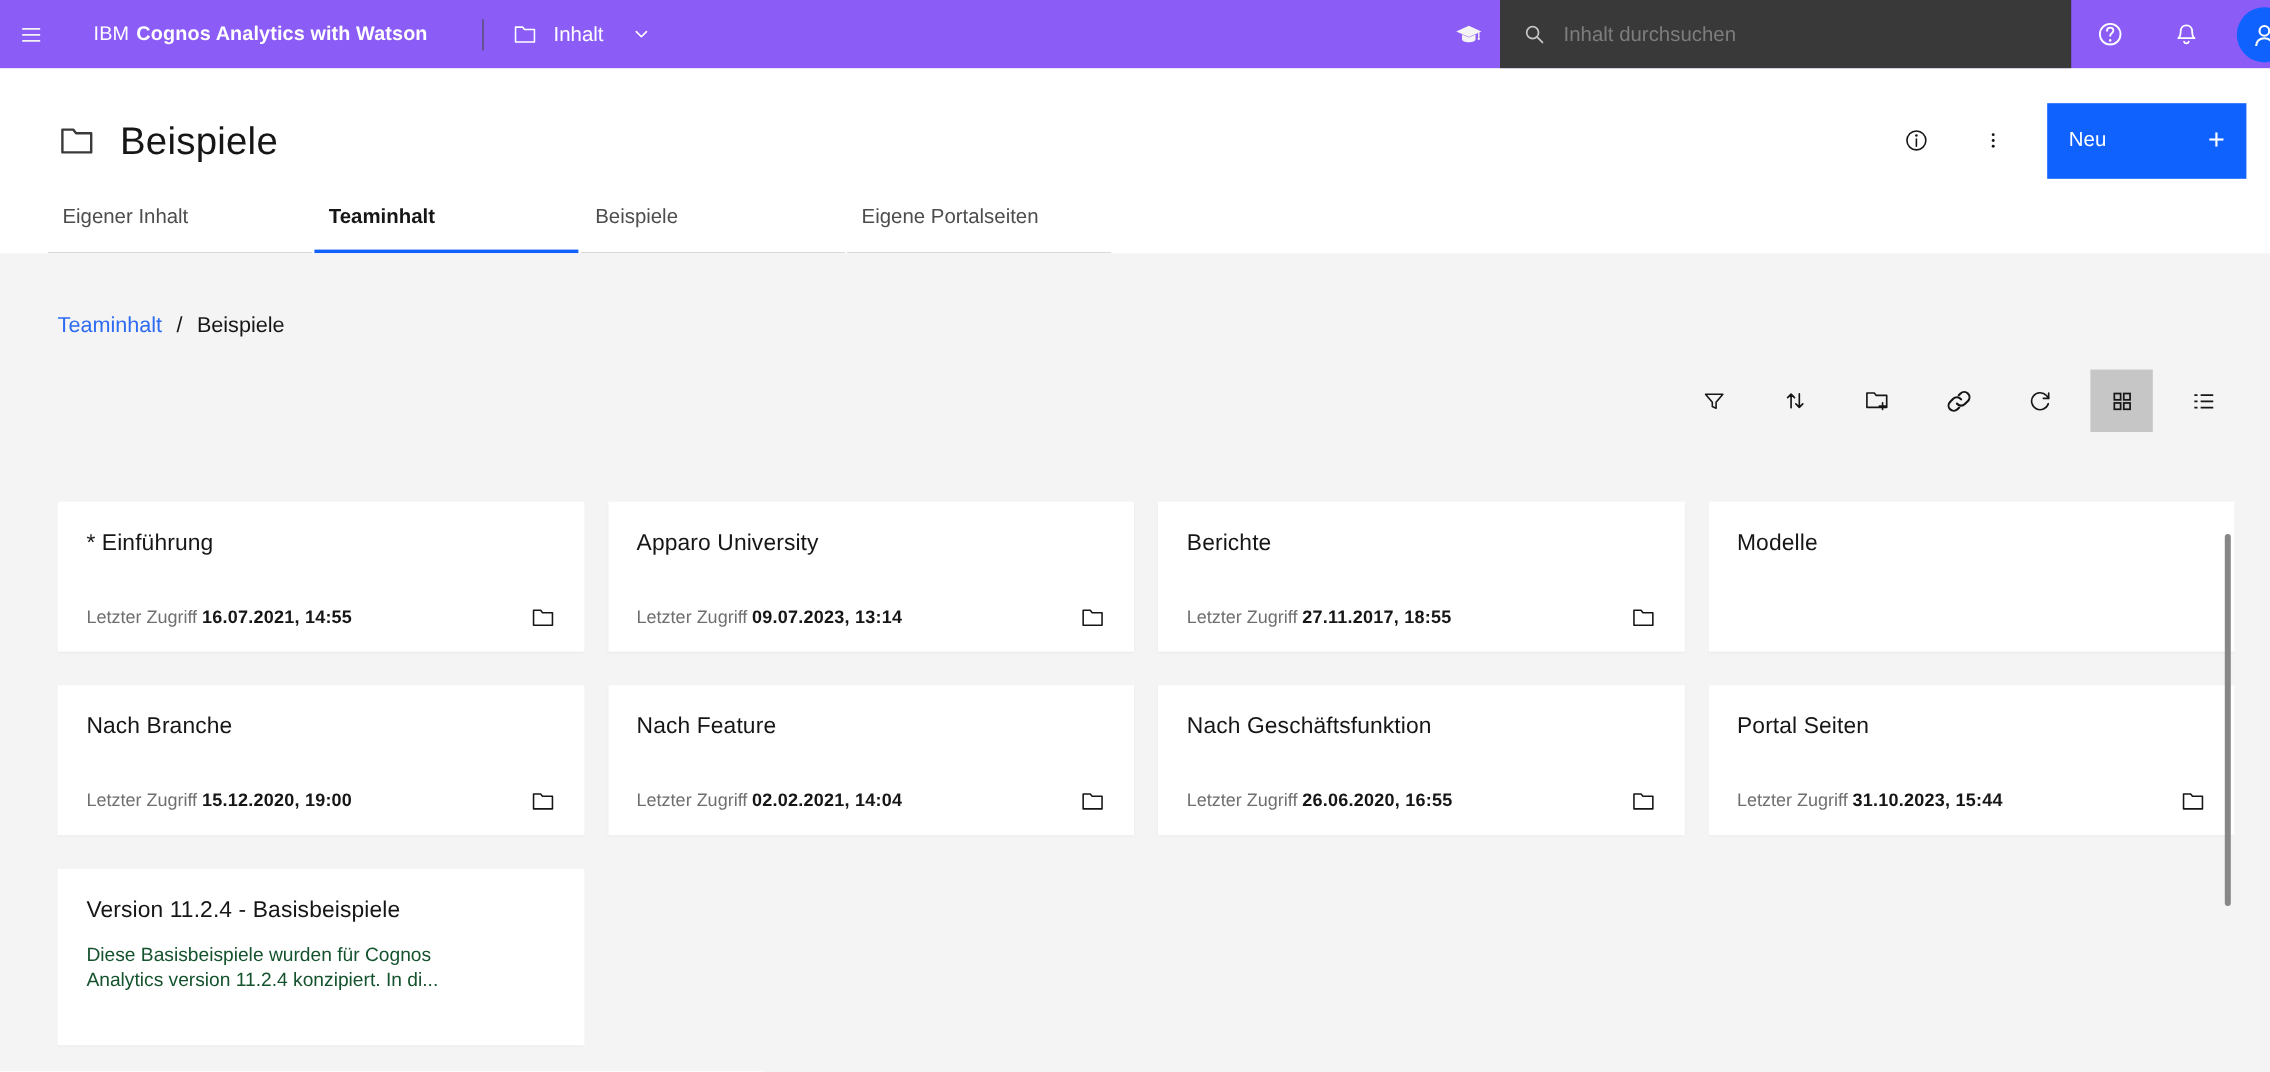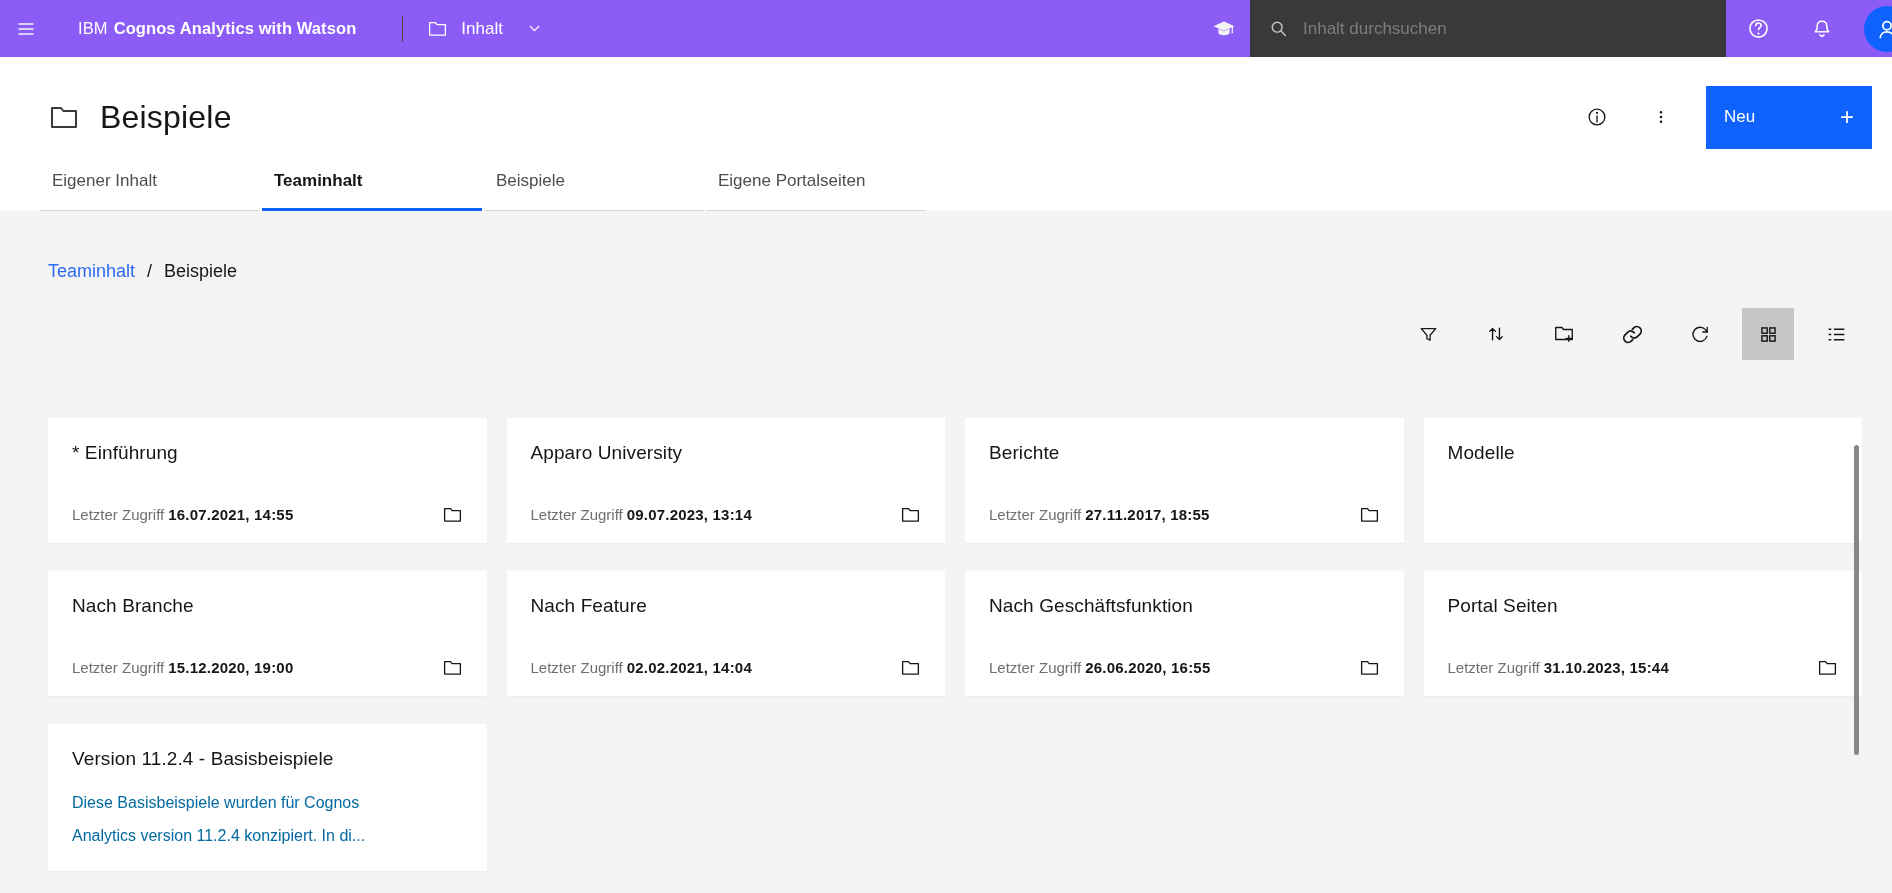--- a/index.html
+++ b/index.html
@@ -55,21 +55,21 @@
   .tool-btn.active { background:#c6c6c6; }
 
   .cards-grid { display:grid; grid-template-columns:repeat(4, 1fr); column-gap:20px; row-gap:28px; margin:58px 30px 0 48px; align-items:start; }
   .card { background:#fff; height:125px; padding:24px 24px 18px 24px; display:flex; flex-direction:column; justify-content:space-between; cursor:pointer; box-shadow:0 1px 2px rgba(0,0,0,.04); }
   .card--desc { height:147px; justify-content:flex-start; }
   .card-title { font-size:19px; color:#161616; font-weight:400; letter-spacing:.1px; }
   .card-meta { display:flex; align-items:center; justify-content:space-between; }
   .meta-text { font-size:15px; color:#6f6f6f; }
   .meta-text b { color:#161616; font-weight:700; margin-left:4px; letter-spacing:.2px; }
   .card-folder { color:#161616; display:flex; }
-  .card-desc { margin-top:16px; font-size:16px; line-height:33px; color:#0369a1; max-width:330px; }
+  .card-desc { margin-top:16px; font-size:16px; line-height:21px; color:#14532d; max-width:330px; }
 
   .scrollbar-thumb { position:absolute; right:33px; top:445px; width:5px; height:310px; background:#878787; border-radius:3px; }
 
   svg { display:block; }
 </style>
 </head>
 <body>
 
 <header class="topbar">
   <button class="icon-btn hamburger-btn">

